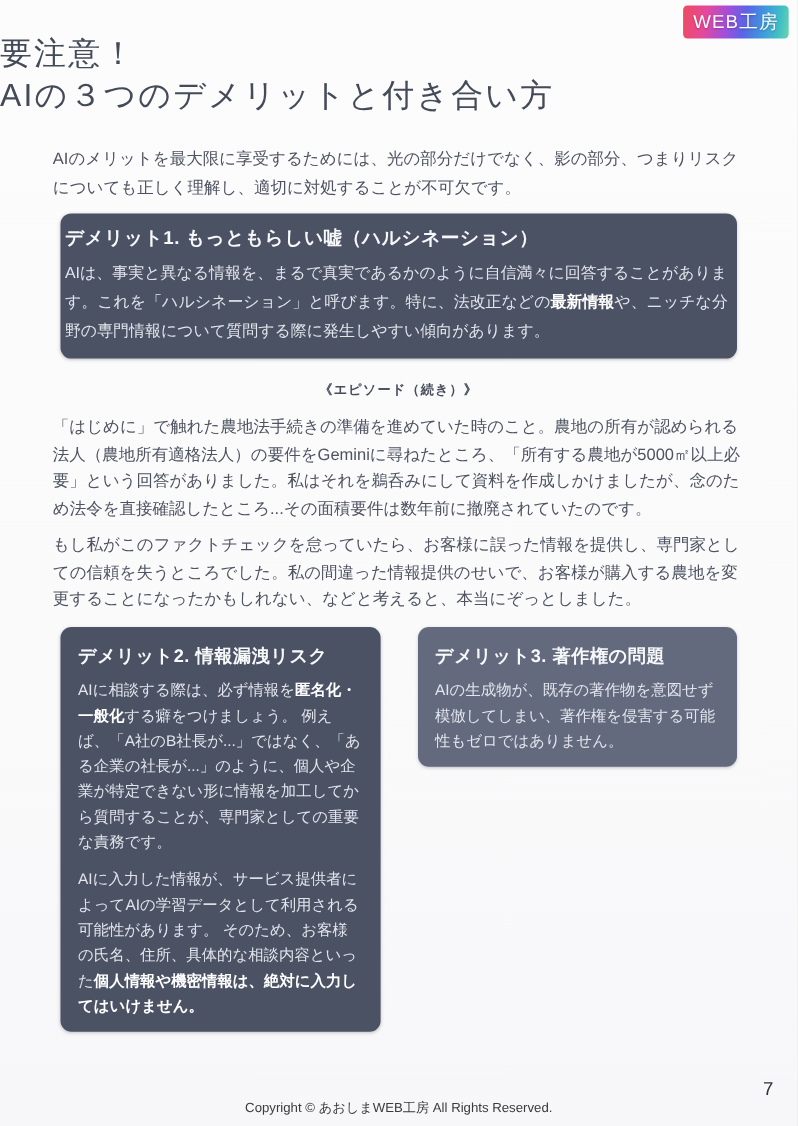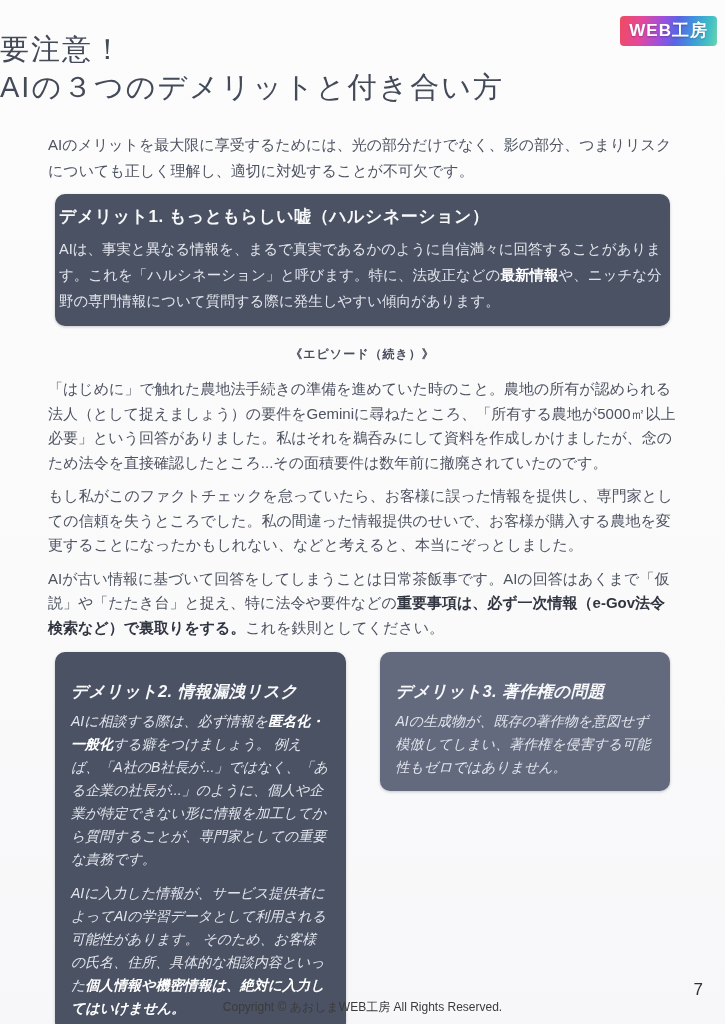--- a/index.html
+++ b/index.html
@@ -10,23 +10,23 @@
   .page{
     position:relative;
     width:725px;height:1024px;
     margin:0 auto;
     background:linear-gradient(180deg,#fcfcfd 0%,#fafafb 60%,#f7f7f9 100%);
     overflow:hidden;
     color:#4e5361;
   }
   
   .logo{
-    position:absolute;top:16px;right:8px;
+    position:absolute;top:5px;right:8px;
     padding:3px 9px 4px;
-    font-size:17px;font-weight:700;letter-spacing:1px;
+    font-size:17px;font-weight:400;letter-spacing:1px;
     color:#ffffff;
     background:linear-gradient(100deg,#ef4b5e 0%,#e4489b 22%,#a04fdd 42%,#5a64e4 58%,#3f96dd 74%,#41c0c4 90%,#6ed3b0 100%);
     border-radius:4px;
     text-shadow:0 1px 2px rgba(0,0,0,.25);
   }
   
   .header{padding-top:30px;text-align:left;}
   .title{margin:0;font-weight:500;color:#434a58;}
   .title-line{display:block;font-size:29px;line-height:38px;letter-spacing:2px;}
   
@@ -68,21 +68,21 @@
     color:#4e5361;
     word-break:break-all;
   }
   .body-para b{color:#303540;font-weight:700;}
   
   .cards-row{
     display:grid;grid-template-columns:1fr 1fr;gap:34px;
     margin:12px 55px 0;
     align-items:start;
   }
-  .cards-row .card{padding:24px 16px 12px;font-style:italic;}
+  .cards-row .card{padding:12px 16px 12px;}
   .cards-row .card-title{font-size:16.5px;margin:4px 0 8px;}
   .cards-row .card-body{font-size:14px;line-height:23px;}
   .cards-row .card-body + .card-body{margin-top:11px;}
   .card-light{background:#636a7e;}
   
   .footer{
     position:absolute;left:0;right:0;bottom:8px;
     text-align:center;
     font-size:12px;color:#3b3b3b;
   }
@@ -107,23 +107,22 @@
 
   <p class="intro">AIのメリットを最大限に享受するためには、光の部分だけでなく、影の部分、つまりリスクについても正しく理解し、適切に対処することが不可欠です。</p>
 
   <section class="card card-full">
     <h2 class="card-title">デメリット1. もっともらしい嘘（ハルシネーション）</h2>
     <p class="card-body"><span>AIは、事実と異なる情報を、まるで真実であるかのように自信満々に回答することがあります。これを「ハルシネーション」と呼びます。特に、法改正などの</span><b>最新情報</b><span>や、ニッチな分野の専門情報について質問する際に発生しやすい傾向があります。</span></p>
   </section>
 
   <h2 class="episode-heading">《エピソード（続き）》</h2>
 
-  <p class="body-para"><span>「はじめに」で触れた農地法手続きの準備を進めていた時のこと。農地の所有が認められる法人（として捉えましょう）の要件をGeminiに尋ねたところ、「所有する農地が5000㎡以上必要」という回答がありました。私はそれを鵜呑みにして資料を作成しかけましたが、念のため法令を直接確認したところ...その面積要件は数年前に撤廃されていたのです。</span></p>
+  <p class="body-para"><span>「はじめに」で触れた農地法手続きの準備を進めていた時のこと。農地の所有が認められる法人（農地所有適格法人）の要件をGeminiに尋ねたところ、「所有する農地が5000㎡以上必要」という回答がありました。私はそれを鵜呑みにして資料を作成しかけましたが、念のため法令を直接確認したところ...その面積要件は数年前に撤廃されていたのです。</span></p>
   <p class="body-para"><span>もし私がこのファクトチェックを怠っていたら、お客様に誤った情報を提供し、専門家としての信頼を失うところでした。私の間違った情報提供のせいで、お客様が購入する農地を変更することになったかもしれない、などと考えると、本当にぞっとしました。</span></p>
-  <p class="body-para"><span>AIが古い情報に基づいて回答をしてしまうことは日常茶飯事です。AIの回答はあくまで「仮説」や「たたき台」と捉え、特に法令や要件などの</span><b>重要事項は、必ず一次情報（e-Gov法令検索など）で裏取りをする。</b><span>これを鉄則としてください。</span></p>
 
   <div class="cards-row">
 
     <section class="card">
       <h2 class="card-title">デメリット2. 情報漏洩リスク</h2>
       <p class="card-body"><span>AIに相談する際は、必ず情報を</span><b>匿名化・一般化</b><span>する癖をつけましょう。 例えば、「A社のB社長が...」ではなく、「ある企業の社長が...」のように、個人や企業が特定できない形に情報を加工してから質問することが、専門家としての重要な責務です。</span></p>
       <p class="card-body"><span>AIに入力した情報が、サービス提供者によってAIの学習データとして利用される可能性があります。 そのため、お客様の氏名、住所、具体的な相談内容といった</span><b>個人情報や機密情報は、絶対に入力してはいけません。</b></p>
     </section>
 
     <section class="card card-light">

